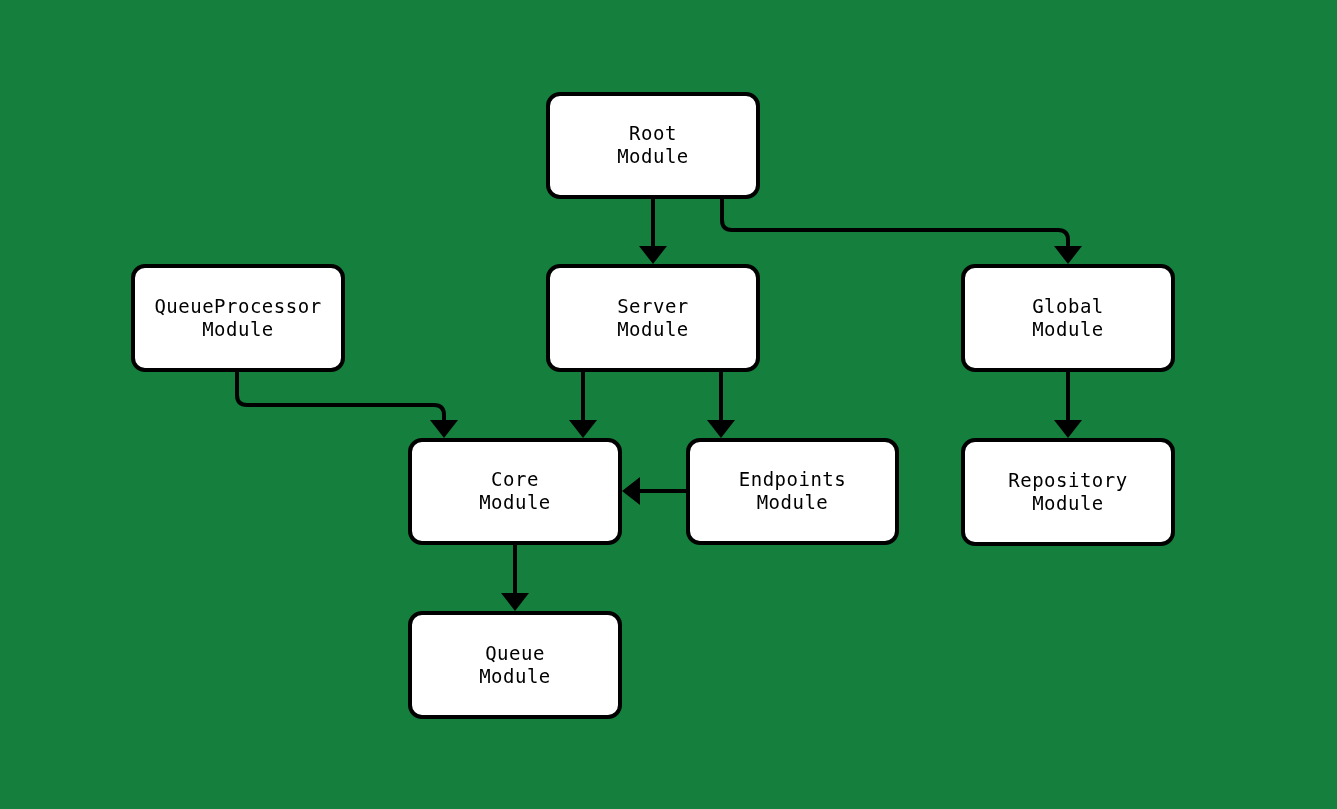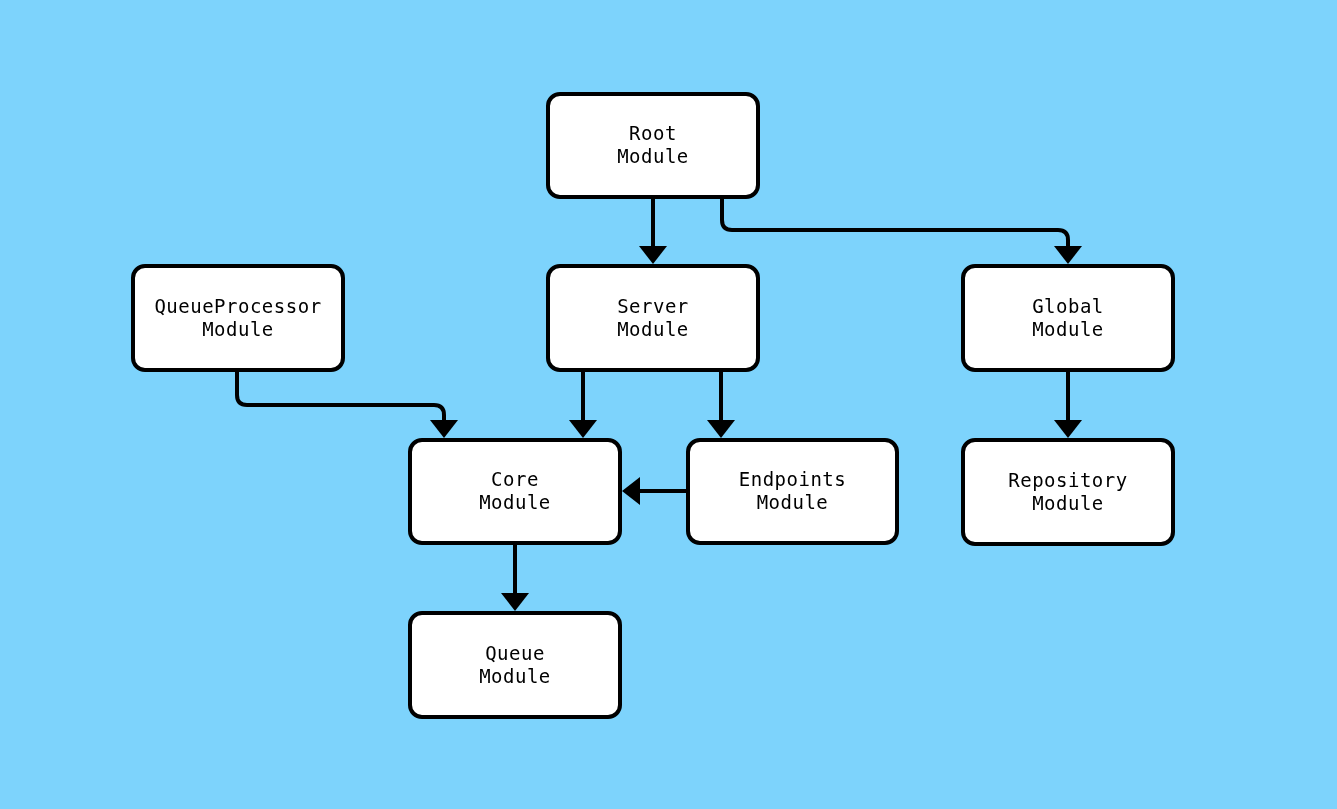--- a/index.html
+++ b/index.html
@@ -10,21 +10,21 @@
   body {
     width: 1337px;
     height: 809px;
     font-family: "DejaVu Sans Mono", monospace;
     overflow: hidden;
   }
   #diagram-root {
     position: relative;
     width: 1337px;
     height: 809px;
-    background: #7dd3fc;
+    background: #15803d;
   }
   svg#graph {
     display: block;
     width: 1337px;
     height: 809px;
   }
   .node-box {
     fill: #ffffff;
     stroke: #000000;
     stroke-width: 4;

